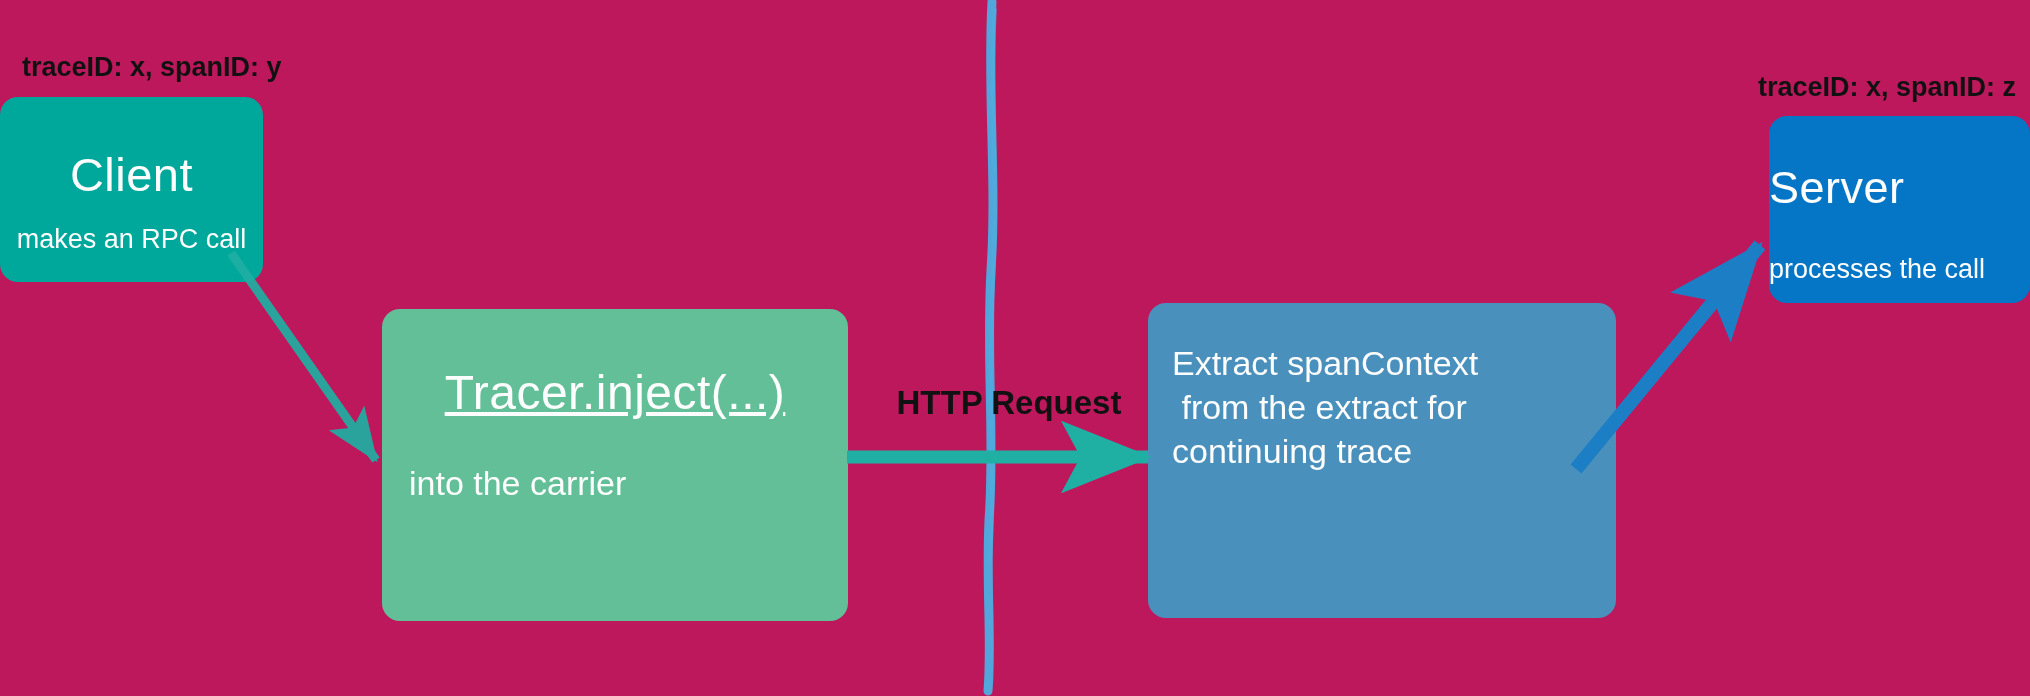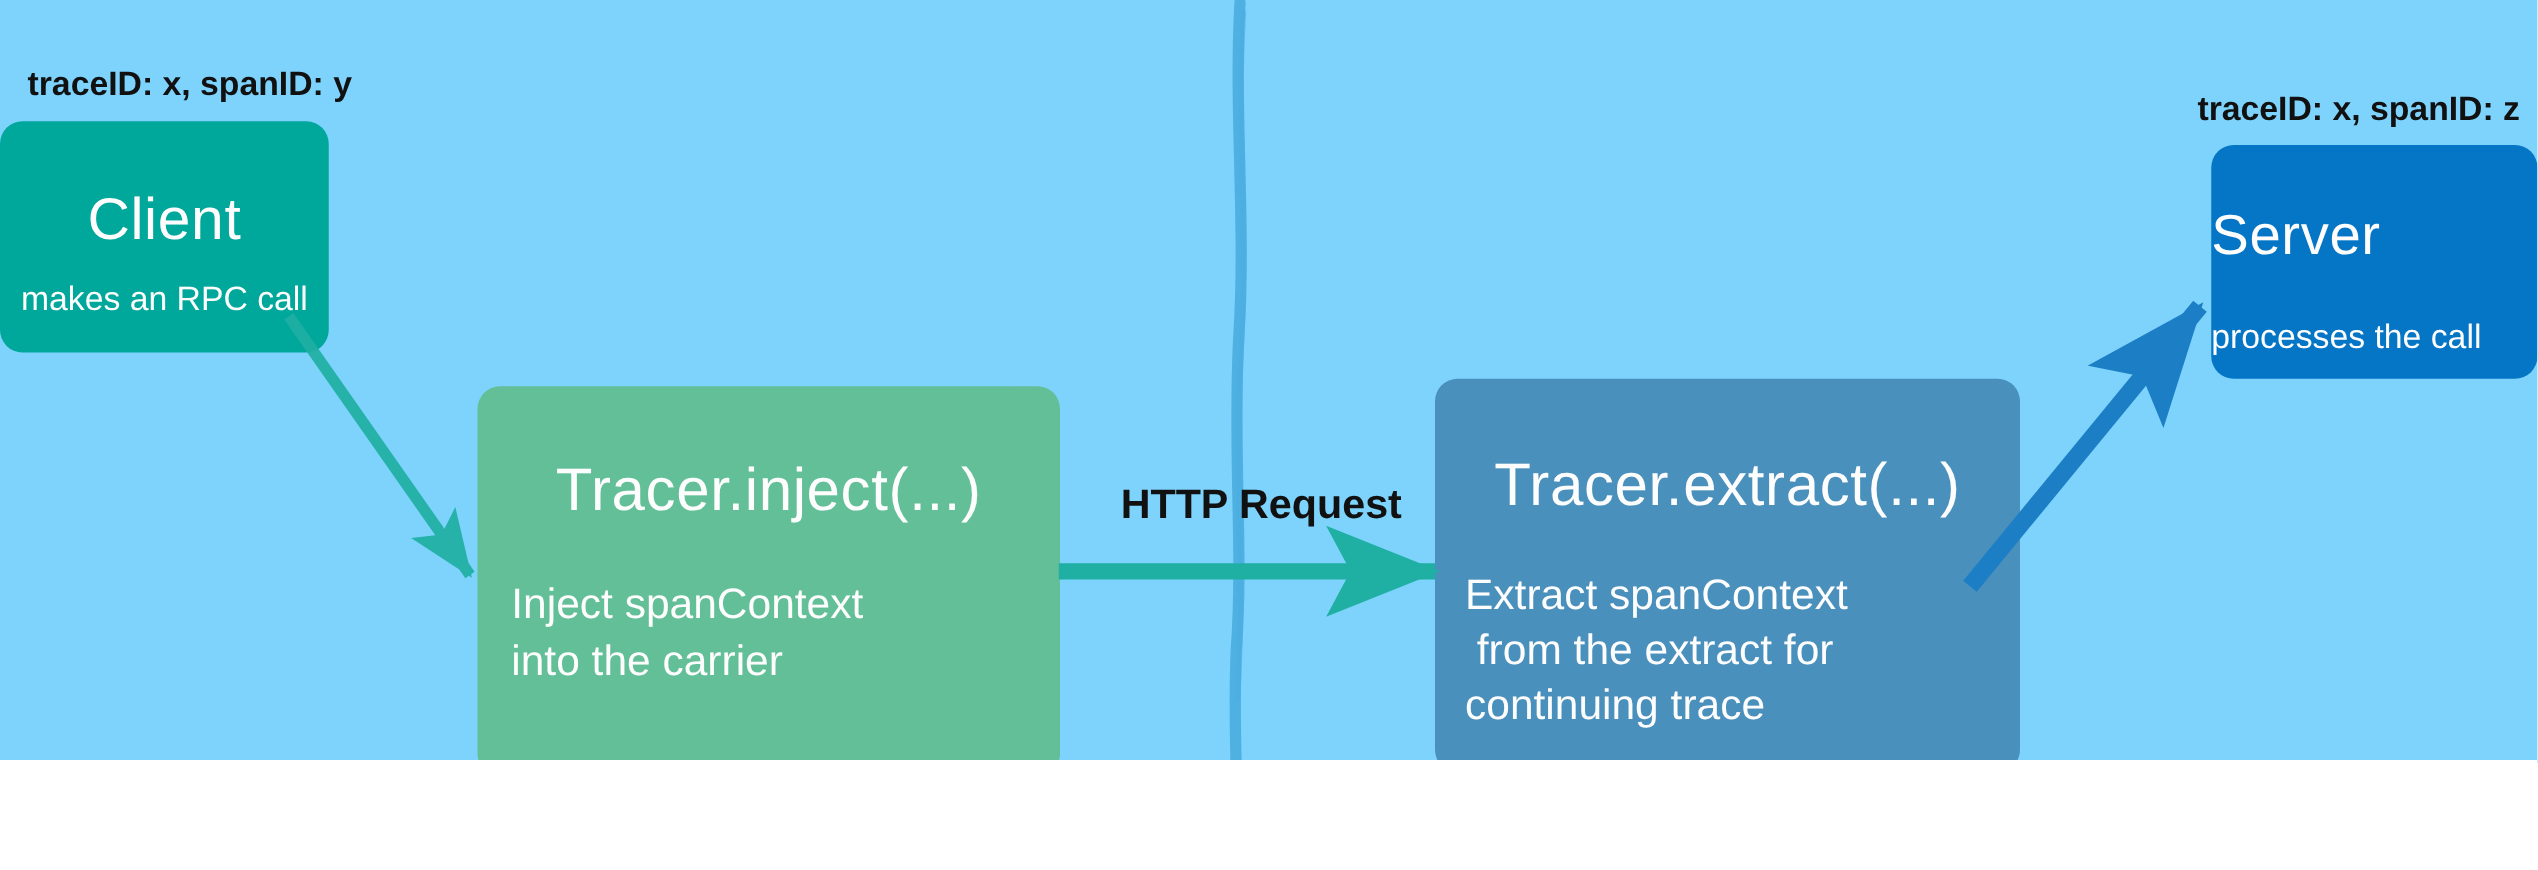--- a/index.html
+++ b/index.html
@@ -4,22 +4,22 @@
 <style>
   html, body {
     margin: 0;
     padding: 0;
     background: #ffffff;
     font-family: "Liberation Sans", "DejaVu Sans", sans-serif;
   }
   #stage {
     position: relative;
     width: 2030px;
-    height: 608px;
-    background: #7dd3fc;
+    height: 696px;
+    background: #be185d;
     overflow: hidden;
   }
   .node {
     position: absolute;
     color: #fdfdfd;
     z-index: 1;
     border-radius: 18px;
   }
   .node .title {
     font-weight: 400;
@@ -32,21 +32,21 @@
     font-size: 27px;
     z-index: 3;
     white-space: nowrap;
   }
   
   #client-box { left: 0px; top: 97px; width: 263px; height: 185px; background: #00A79B; text-align: center; }
   #client-box .title { margin-top: 50px; font-size: 47px; }
   #client-box .subtitle { margin-top: 22px; font-size: 27px; }
   
   #inject-box { left: 382px; top: 309px; width: 466px; height: 312px; background: #63BF97; }
-  #inject-box .title { margin-top: 56px; text-align: center; font-size: 48px; }
+  #inject-box .title { margin-top: 56px; text-align: center; font-size: 48px; text-decoration: underline; }
   #inject-box .body { margin: 40px 0 0 27px; font-size: 34px; line-height: 46px; }
   
   #extract-box { left: 1148px; top: 303px; width: 468px; height: 315px; background: #4A90BC; }
   #extract-box .title { margin-top: 58px; text-align: center; font-size: 48px; }
   #extract-box .body { margin: 38px 0 0 24px; font-size: 34px; line-height: 44px; }
   
   #server-box { left: 1769px; top: 116px; width: 261px; height: 187px; background: #0575C5; }
   #server-box .title { margin-top: 46px; font-size: 45px; }
   #server-box .subtitle { margin-top: 40px; font-size: 27px; }
 
@@ -77,27 +77,25 @@
   <div class="trace-label" id="label-http">HTTP Request</div>
 
   <div class="node" id="client-box">
     <div class="title">Client</div>
     <div class="subtitle">makes an RPC call</div>
   </div>
 
   <div class="node" id="inject-box">
     <div class="title">Tracer.inject(...)</div>
     <div class="body">
-      <div class="body-line">Inject spanContext</div>
       <div class="body-line">into the carrier</div>
     </div>
   </div>
 
   <div class="node" id="extract-box">
-    <div class="title">Tracer.extract(...)</div>
     <div class="body">
       <div class="body-line">Extract spanContext</div>
       <div class="body-line"> from the extract for</div>
       <div class="body-line">continuing trace</div>
     </div>
   </div>
 
   <div class="node" id="server-box">
     <div class="title">Server</div>
     <div class="subtitle">processes the call</div>

